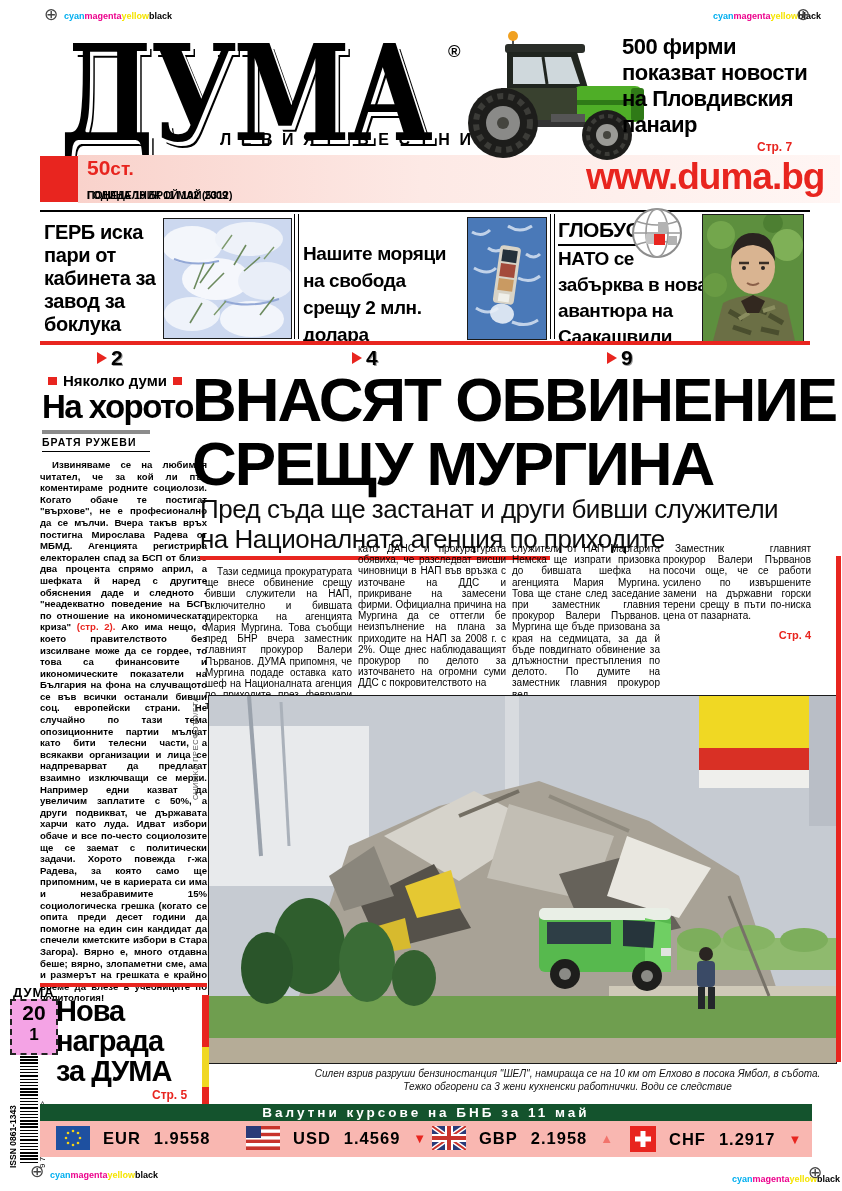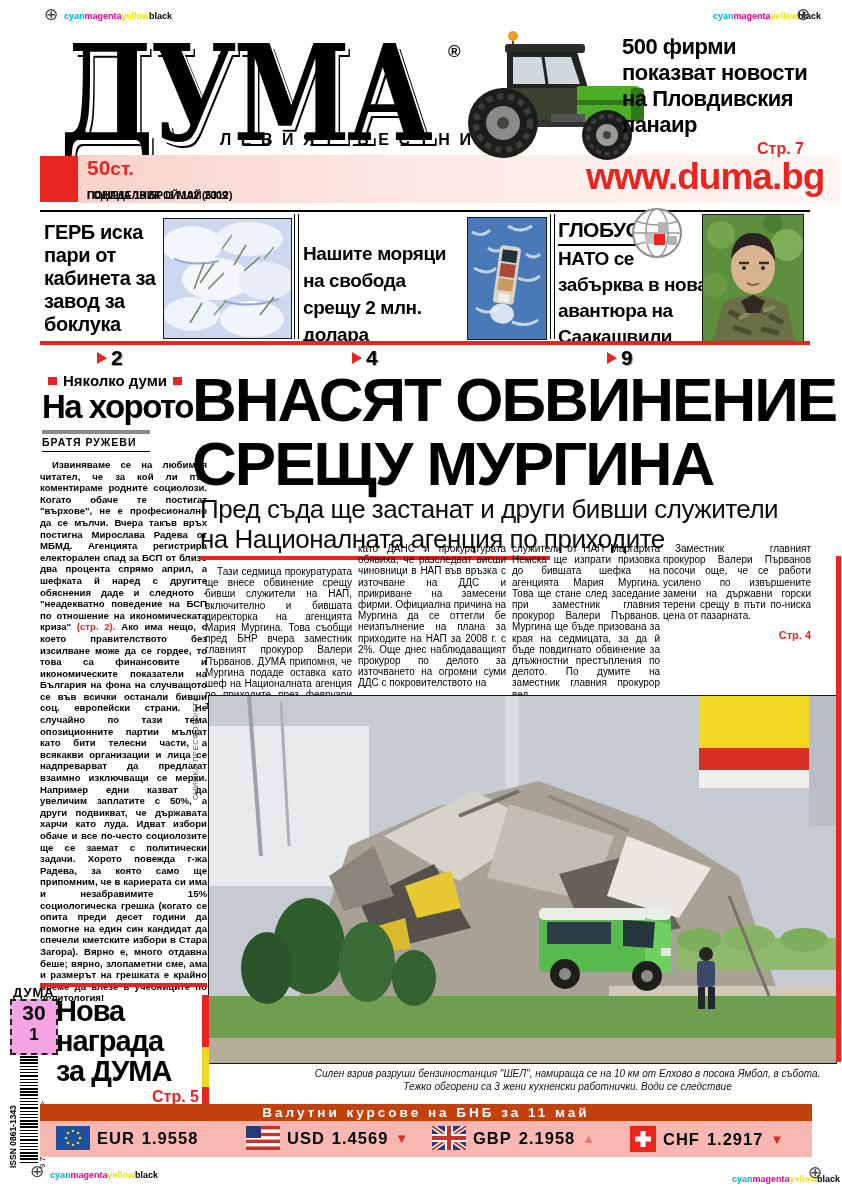--- a/index.html
+++ b/index.html
@@ -15,21 +15,21 @@
         line-height:1;letter-spacing:-4px;transform:scaleX(.80);transform-origin:left top;
         text-shadow:4px 4px 0 #fff,6px 6px 0 #000;white-space:nowrap;}
   .regsym{font-size:17px;font-weight:bold;}
   .tagline{font-size:16px;font-weight:bold;letter-spacing:9.5px;white-space:nowrap;margin-left:32px;}
   .pricebar{background:linear-gradient(90deg,#f9d2cb 0%,#fde9e5 45%,#fff6f4 100%);}
   .redsq{background:#e8251f;}
   .price{color:#e8251f;font-weight:bold;font-size:21px;line-height:1;}
   .price small{font-size:19px;}
   .dateline{font-size:10.5px;font-weight:bold;line-height:13px;white-space:nowrap;}
   .promo500{font-size:22px;font-weight:bold;line-height:26px;letter-spacing:-.5px;}
-  .strref{color:#e8251f;font-weight:bold;font-size:16px;}
+  .strref{color:#e8251f;font-weight:bold;font-size:12px;}
   .site{color:#e8251f;font-weight:bold;font-size:37px;letter-spacing:-1px;}
   
   .topline{background:#000;height:2px;}
   .t-title{font-weight:bold;letter-spacing:-.4px;}
   .imgbox{border:1px solid #1a1a1a;overflow:hidden;}
   .vdiv{width:3px;border-left:1.5px solid #000;border-right:1.5px solid #000;}
   .redline{background:#e8251f;}
   .pgnum{display:flex;align-items:center;gap:4px;}
   .tri{width:0;height:0;border-left:10px solid #e8251f;border-top:6px solid transparent;border-bottom:6px solid transparent;}
   .pgnum b{font-size:21px;line-height:1;text-shadow:1px 1px 0 #999;}
@@ -44,24 +44,24 @@
   .op-link{color:#e8251f;}
   
   .headline{font-weight:bold;font-size:62px;line-height:63px;letter-spacing:-2px;white-space:nowrap;}
   .subhead{font-size:26px;line-height:30px;letter-spacing:-.5px;color:#0d0d0d;}
   .colbody{font-size:10px;line-height:11.2px;text-align:justify;}
   .indent{text-indent:12px;}
   .cont-ref{color:#e8251f;font-weight:bold;font-size:11px;}
   .credit{writing-mode:vertical-rl;transform:rotate(180deg);font-size:7.5px;color:#555;letter-spacing:.6px;}
   .caption{font-style:italic;font-size:10px;line-height:12.5px;text-align:center;color:#111;}
   
-  .curr-head{background:#c2410c;color:#fff;font-weight:bold;font-size:13.5px;letter-spacing:3px;
+  .curr-head{background:#14532d;color:#fff;font-weight:bold;font-size:13.5px;letter-spacing:3px;
              text-align:center;line-height:17px;}
   .curr-body{background:#f9b7b1;}
-  .rate{display:flex;align-items:center;gap:7px;font-size:16.5px;font-weight:bold;letter-spacing:1px;}
+  .rate{display:flex;align-items:center;gap:13px;font-size:16.5px;font-weight:bold;letter-spacing:1px;}
   .arr-down{color:#e8251f;font-size:13px;}
   .arr-up{color:#f2736b;font-size:13px;}
   
   .award{font-size:29px;font-weight:bold;line-height:30px;letter-spacing:-1px;}
   .edbox{background:#f4a3e5;border:2px dashed #222;text-align:center;}
   .edbox .n1{font-size:21px;font-weight:bold;line-height:24px;}
   .edbox .n2{font-size:17px;font-weight:bold;line-height:20px;}
   .edlabel{font-size:13px;font-weight:bold;letter-spacing:1px;}
   .barcode-bars{background:repeating-linear-gradient(180deg,#000 0 1.6px,#fff 1.6px 3.4px,#000 3.4px 4.6px,#fff 4.6px 6.4px);}
   .vtext{writing-mode:vertical-rl;transform:rotate(180deg);font-size:8.5px;font-weight:bold;white-space:nowrap;}
@@ -287,21 +287,21 @@
 
 <div class="abs ctrl-strip" style="left:202px;top:995px;">
   <div style="height:52px;background:#e8251f;"></div>
   <div style="height:40px;background:#f0d823;"></div>
   <div style="height:22px;background:#e8251f;"></div>
   <div style="height:32px;background:#2c3a6b;"></div>
 </div>
 
 <div class="abs edlabel" style="left:13px;top:985px;">ДУМА</div>
 <div class="abs edbox" style="left:10px;top:999px;width:44px;height:52px;">
-  <div class="n1">30</div>
+  <div class="n1">20</div>
   <div class="n2">1</div>
 </div>
 
 <div class="abs" style="left:8px;top:1056px;display:flex;height:112px;">
   <div class="vtext" style="width:12px;">ISSN 0861-1343</div>
   <div class="barcode-bars" style="width:18px;height:108px;"></div>
   <div class="vdigits" style="width:10px;">9 770861 134008&gt;</div>
 </div>
 
 <div class="abs award" style="left:56px;top:996px;">Нова</div>

